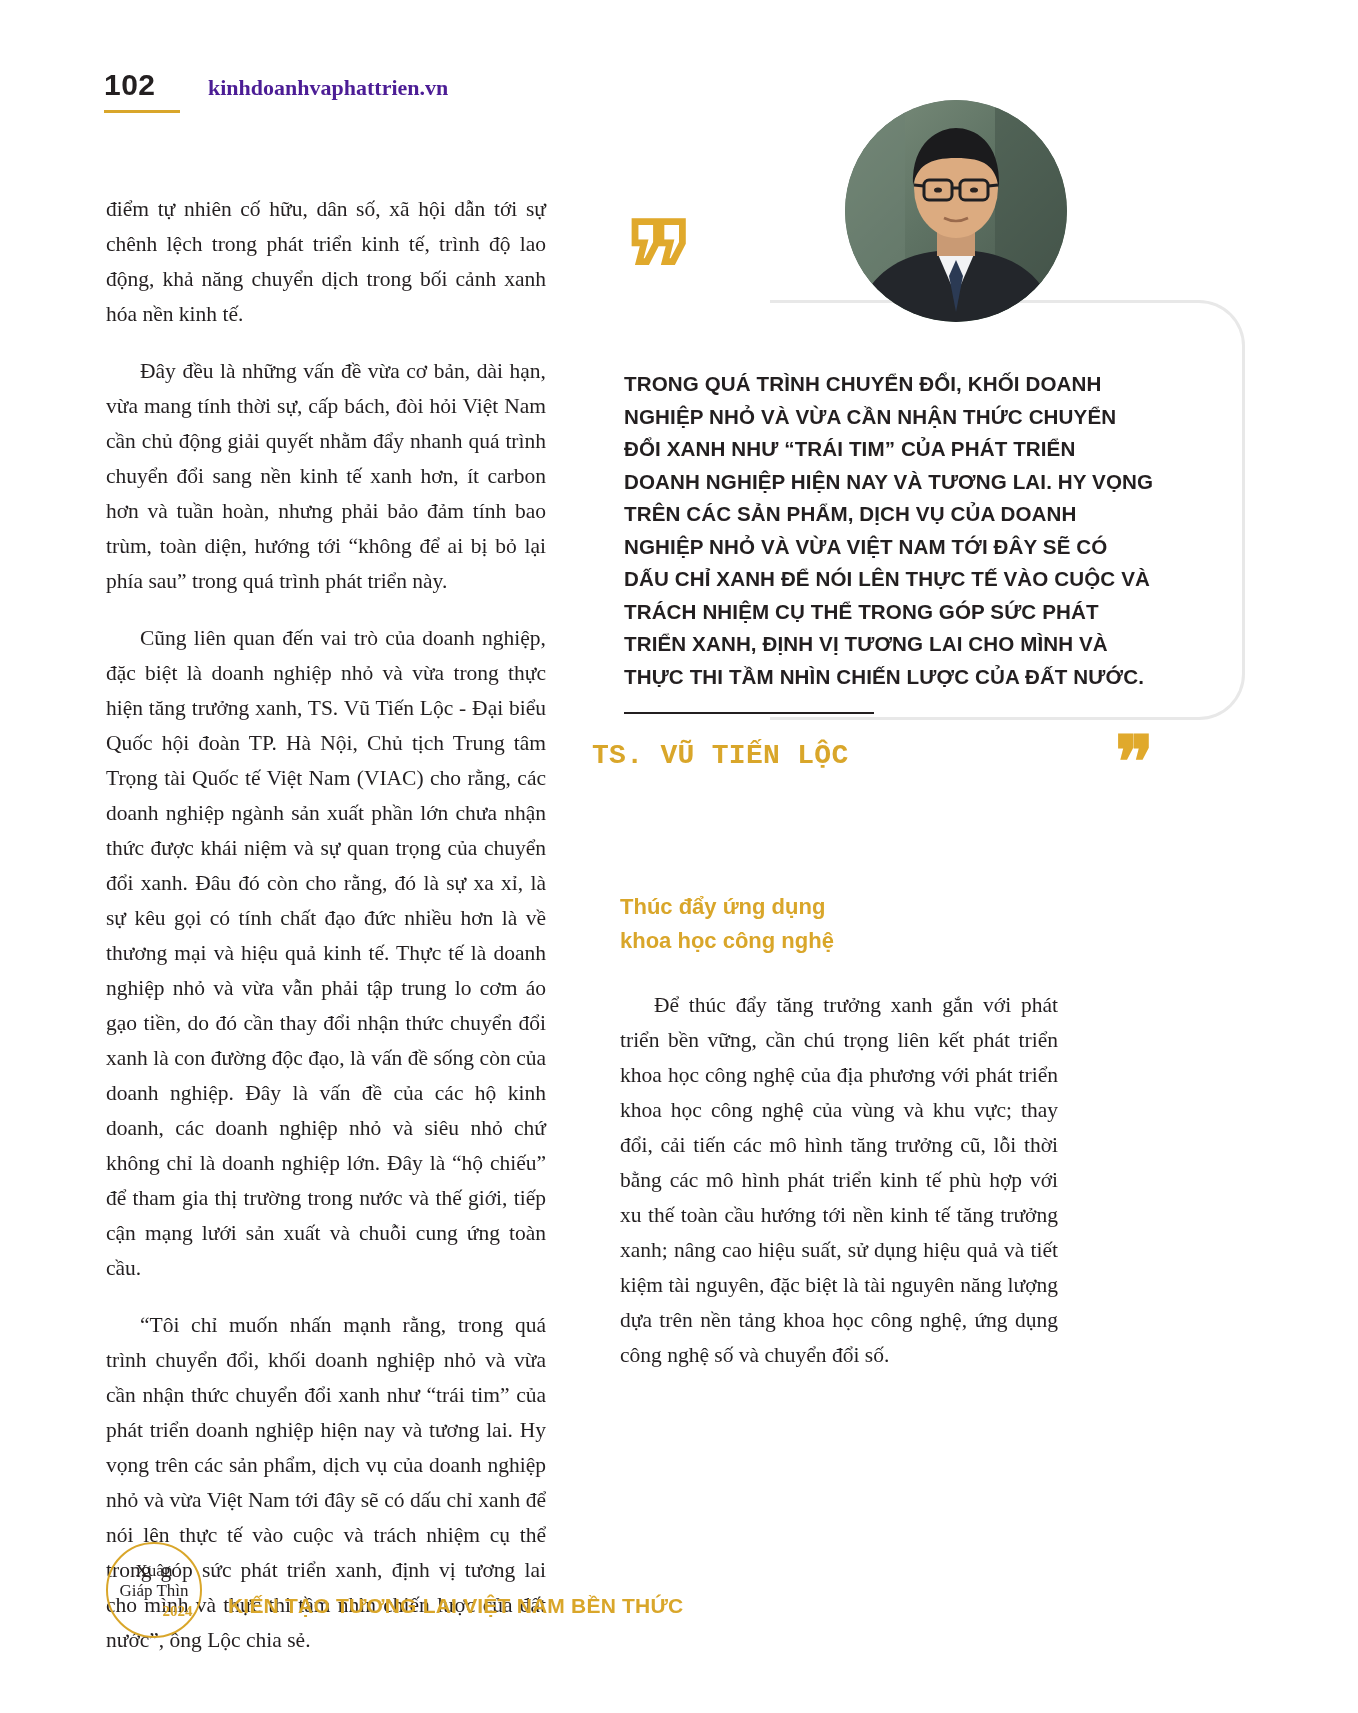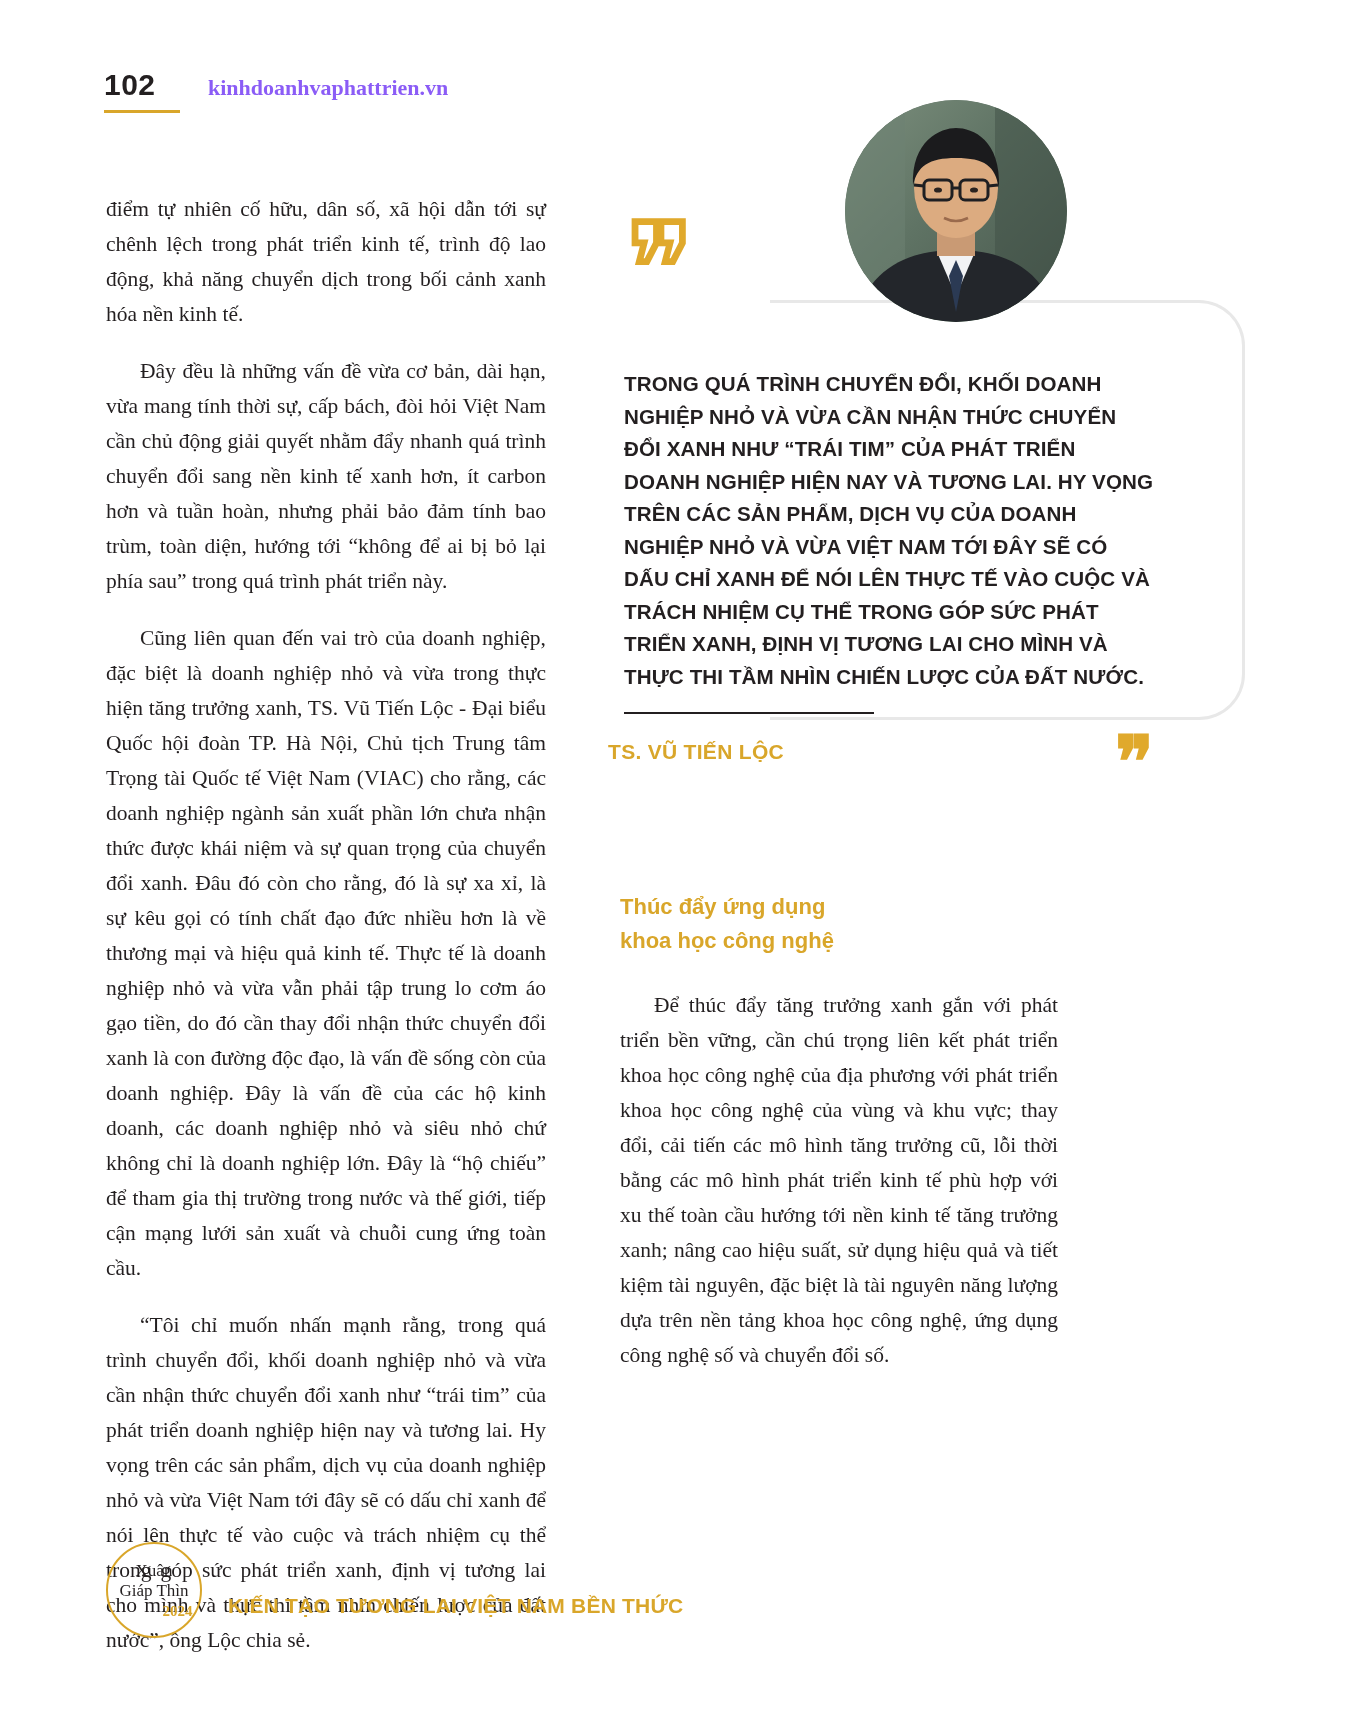--- a/index.html
+++ b/index.html
@@ -42,21 +42,21 @@
     height: 3px;
     background: #d9a62a;
   }
   .site-url {
     position: absolute;
     left: 104px;
     top: 7px;
     font-family: "Liberation Serif", serif;
     font-weight: bold;
     font-size: 22px;
-    color: #8b5cf6;
+    color: #4c1d95;
   }
 
   
   .col-left {
     position: absolute;
     top: 192px;
     left: 106px;
     width: 440px;
   }
   .col-right {
@@ -147,25 +147,25 @@
     position: absolute;
     left: 624px;
     top: 712px;
     width: 250px;
     height: 2px;
     background: #231f20;
     z-index: 2;
   }
   .quote-author {
     position: absolute;
-    left: 608px;
+    left: 592px;
     top: 740px;
-    font-family: Liberation Sans, sans-serif;
-    font-weight: bold;
-    font-size: 21px;
+    font-family: Liberation Mono, monospace;
+    font-weight: bold;
+    font-size: 28px;
     color: #d9a62a;
     letter-spacing: 0.3px;
     z-index: 2;
   }
 
   
   .section-heading {
     font-family: "Liberation Sans", sans-serif;
     font-weight: bold;
     font-size: 22px;

